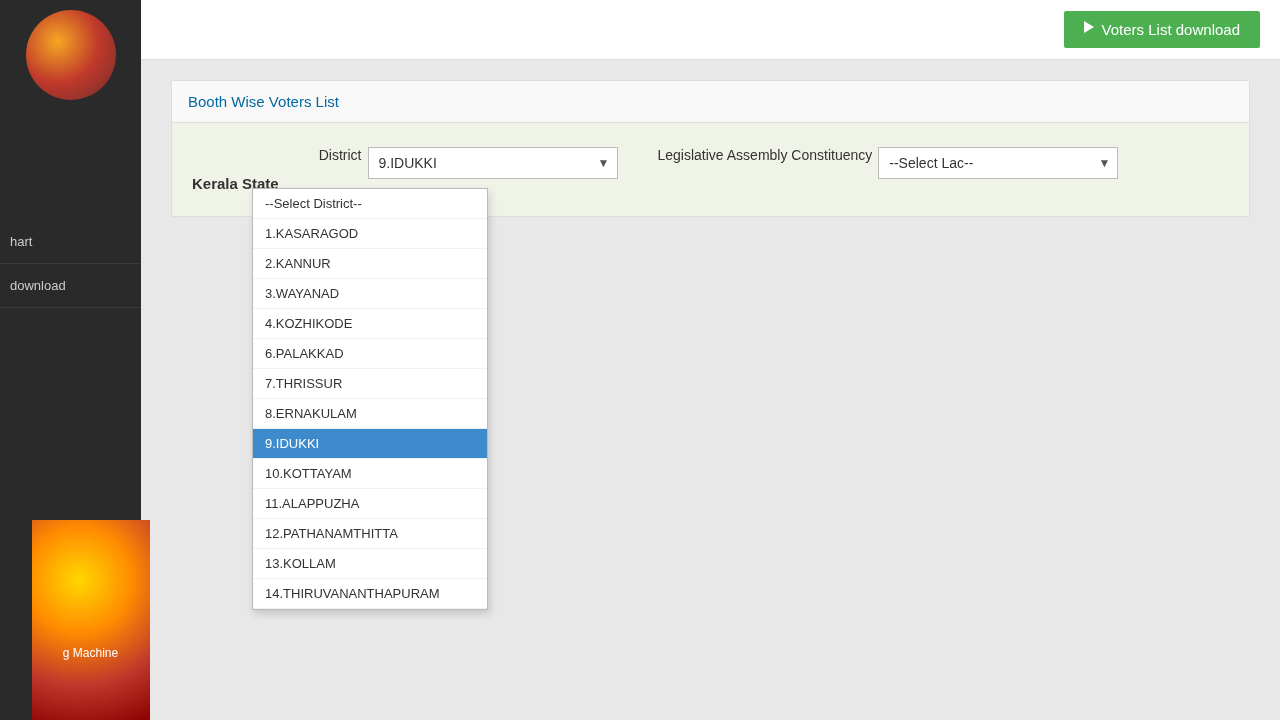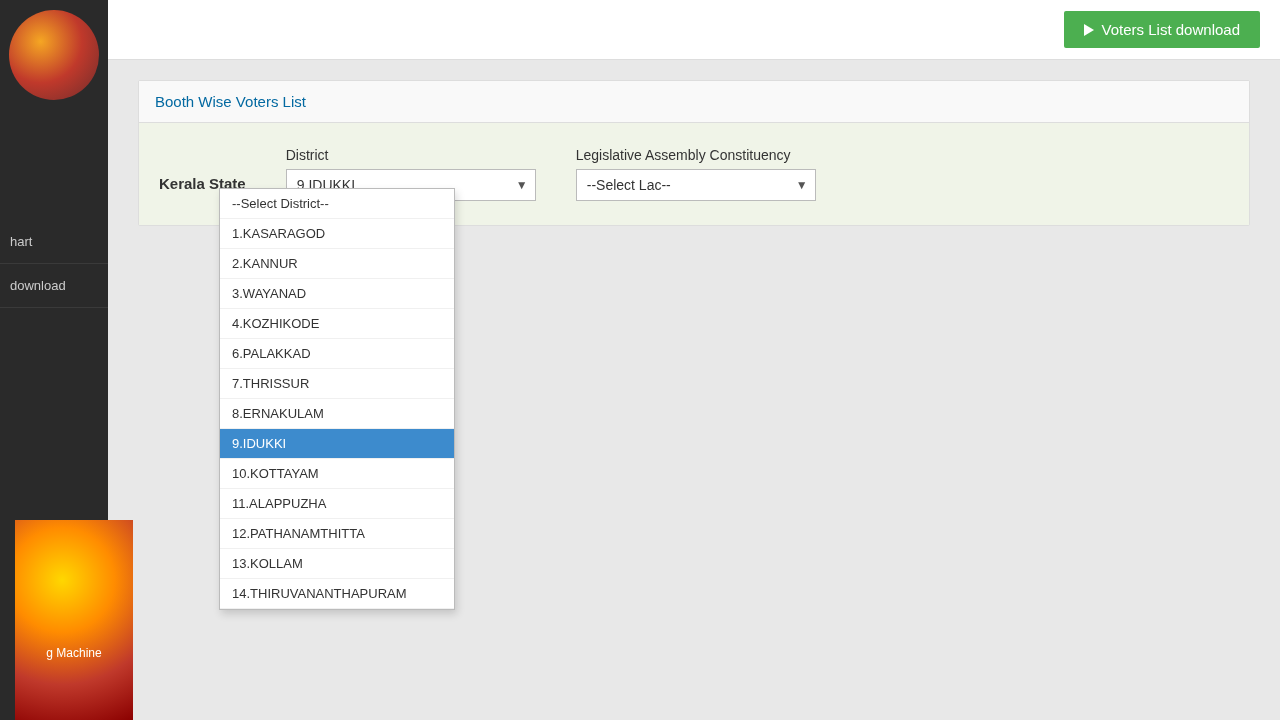--- a/index.html
+++ b/index.html
@@ -7,21 +7,21 @@
       font-family: Arial, sans-serif;
       background: #f0f0f0;
       width: 1280px;
       height: 720px;
       overflow: hidden;
       display: flex;
     }
 
     
     .sidebar {
-      width: 108px;
+      width: 141px;
       background: #2a2a2a;
       height: 720px;
       flex-shrink: 0;
       display: flex;
       flex-direction: column;
       align-items: center;
       padding-top: 0;
     }
 
     .sidebar-item {
@@ -56,21 +56,21 @@
     }
 
     .voters-btn {
       background: #4caf50;
       color: white;
       border: none;
       padding: 10px 20px;
       font-size: 15px;
       cursor: pointer;
       display: flex;
-      align-items: center;
+      align-items: flex-start;
       gap: 8px;
       border-radius: 2px;
     }
 
     .play-icon {
       display: inline-block;
       width: 0;
       height: 0;
       border-style: solid;
       border-width: 6px 0 6px 10px;
@@ -109,21 +109,21 @@
 
     .state-label {
       font-size: 15px;
       color: #333;
       font-weight: bold;
       padding-top: 28px;
     }
 
     .field-group {
       display: flex;
-      flex-direction: column;
+      flex-direction: row;
       gap: 6px;
       justify-content: space-between;
     }
 
     .field-label {
       font-size: 14px;
       color: #333;
     }
 
     .select-wrapper {

